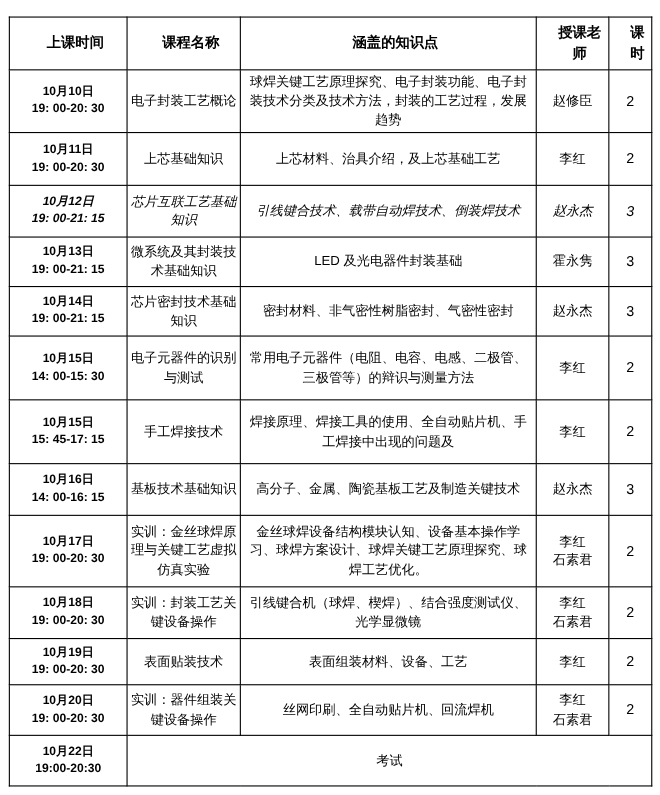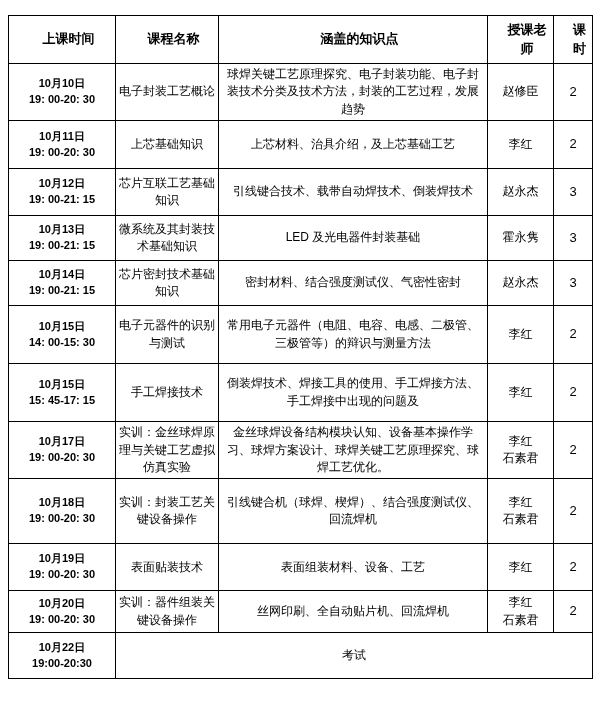--- a/index.html
+++ b/index.html
@@ -42,21 +42,21 @@
     font-size: 13px;
   }
   col.c1 { width: 107px; }
   col.c2 { width: 103px; }
   col.c3 { width: 269px; }
   col.c4 { width: 66px; }
   col.c5 { width: 39px; }
   thead tr { height: 48px; }
   tbody tr:nth-child(1)  { height: 55px; }
   tbody tr:nth-child(2)  { height: 48px; }
-  tbody tr:nth-child(3)  { height: 47px; }
+  tbody tr:nth-child(3)  { height: 47px; font-style: italic; }
   tbody tr:nth-child(4)  { height: 45px; }
   tbody tr:nth-child(5)  { height: 45px; }
   tbody tr:nth-child(6)  { height: 58px; }
   tbody tr:nth-child(7)  { height: 58px; }
   tbody tr:nth-child(8)  { height: 47px; }
   tbody tr:nth-child(9)  { height: 65px; }
   tbody tr:nth-child(10) { height: 47px; padding-left: 38px; }
   tbody tr:nth-child(11) { height: 42px; }
   tbody tr:nth-child(12) { height: 46px; }
   tbody tr:nth-child(13) { height: 46px; }
@@ -111,54 +111,62 @@
 19: 00-21: 15</td>
         <td>微系统及其封装技术基础知识</td>
         <td>LED 及光电器件封装基础</td>
         <td>霍永隽</td>
         <td class="hours-cell">3</td>
       </tr>
       <tr>
         <td class="time-cell">10月14日
 19: 00-21: 15</td>
         <td>芯片密封技术基础知识</td>
-        <td>密封材料、结合强度测试仪、气密性密封</td>
+        <td>密封材料、非气密性树脂密封、气密性密封</td>
         <td>赵永杰</td>
         <td class="hours-cell">3</td>
       </tr>
       <tr>
         <td class="time-cell">10月15日
 14: 00-15: 30</td>
         <td>电子元器件的识别与测试</td>
         <td>常用电子元器件（电阻、电容、电感、二极管、三极管等）的辩识与测量方法</td>
         <td>李红</td>
         <td class="hours-cell">2</td>
       </tr>
       <tr>
         <td class="time-cell">10月15日
 15: 45-17: 15</td>
         <td>手工焊接技术</td>
-        <td>倒装焊技术、焊接工具的使用、手工焊接方法、手工焊接中出现的问题及</td>
+        <td>焊接原理、焊接工具的使用、全自动贴片机、手工焊接中出现的问题及</td>
         <td>李红</td>
         <td class="hours-cell">2</td>
+      </tr>
+      <tr>
+        <td class="time-cell">10月16日
+14: 00-16: 15</td>
+        <td>基板技术基础知识</td>
+        <td>高分子、金属、陶瓷基板工艺及制造关键技术</td>
+        <td>赵永杰</td>
+        <td class="hours-cell">3</td>
       </tr>
       <tr>
         <td class="time-cell">10月17日
 19: 00-20: 30</td>
         <td>实训：金丝球焊原理与关键工艺虚拟仿真实验</td>
         <td>金丝球焊设备结构模块认知、设备基本操作学习、球焊方案设计、球焊关键工艺原理探究、球焊工艺优化。</td>
         <td>李红
 石素君</td>
         <td class="hours-cell">2</td>
       </tr>
       <tr>
         <td class="time-cell">10月18日
 19: 00-20: 30</td>
         <td>实训：封装工艺关键设备操作</td>
-        <td>引线键合机（球焊、楔焊）、结合强度测试仪、回流焊机</td>
+        <td>引线键合机（球焊、楔焊）、结合强度测试仪、光学显微镜</td>
         <td>李红
 石素君</td>
         <td class="hours-cell">2</td>
       </tr>
       <tr>
         <td class="time-cell">10月19日
 19: 00-20: 30</td>
         <td>表面贴装技术</td>
         <td>表面组装材料、设备、工艺</td>
         <td>李红</td>

